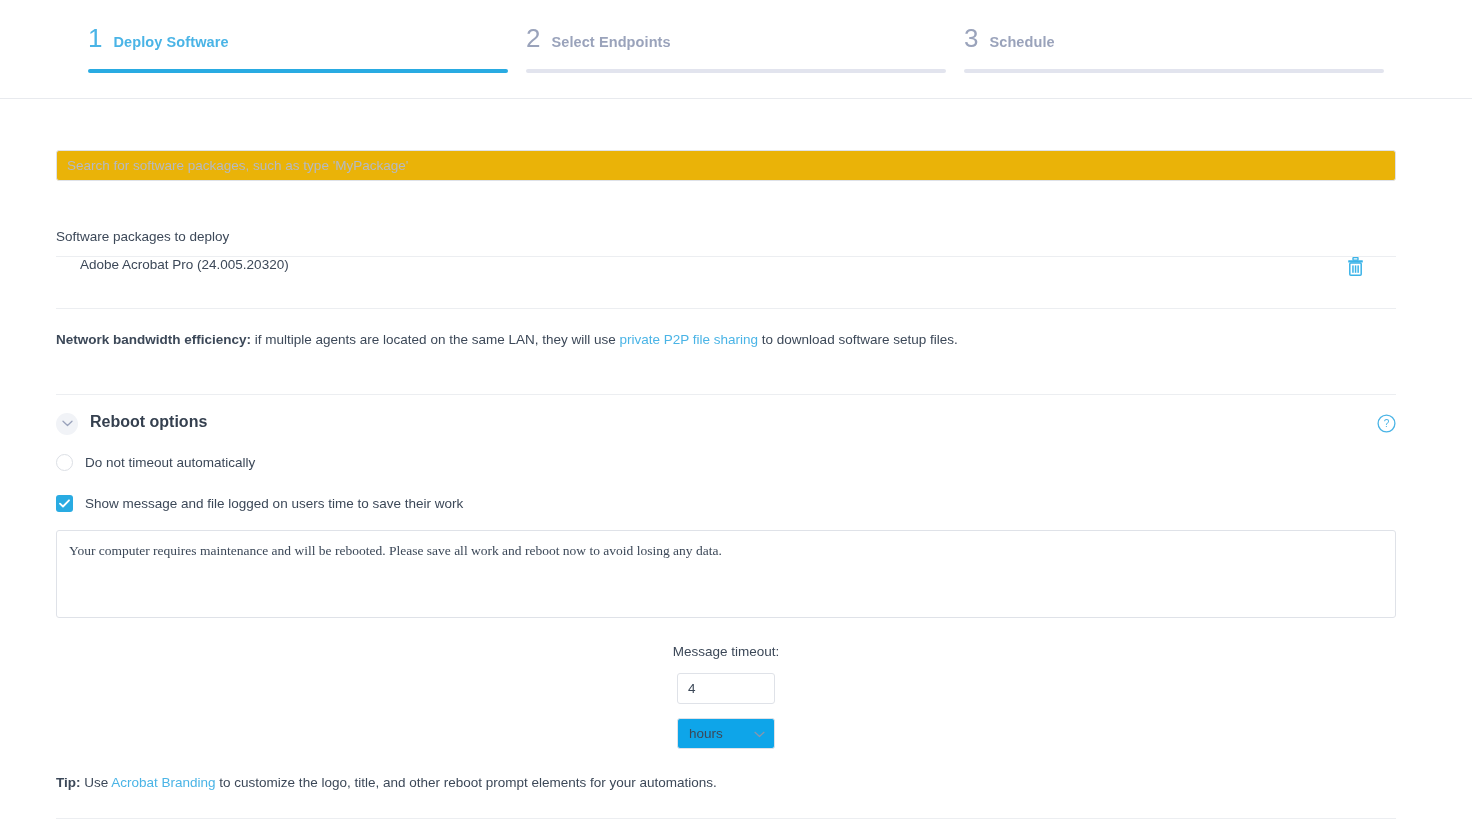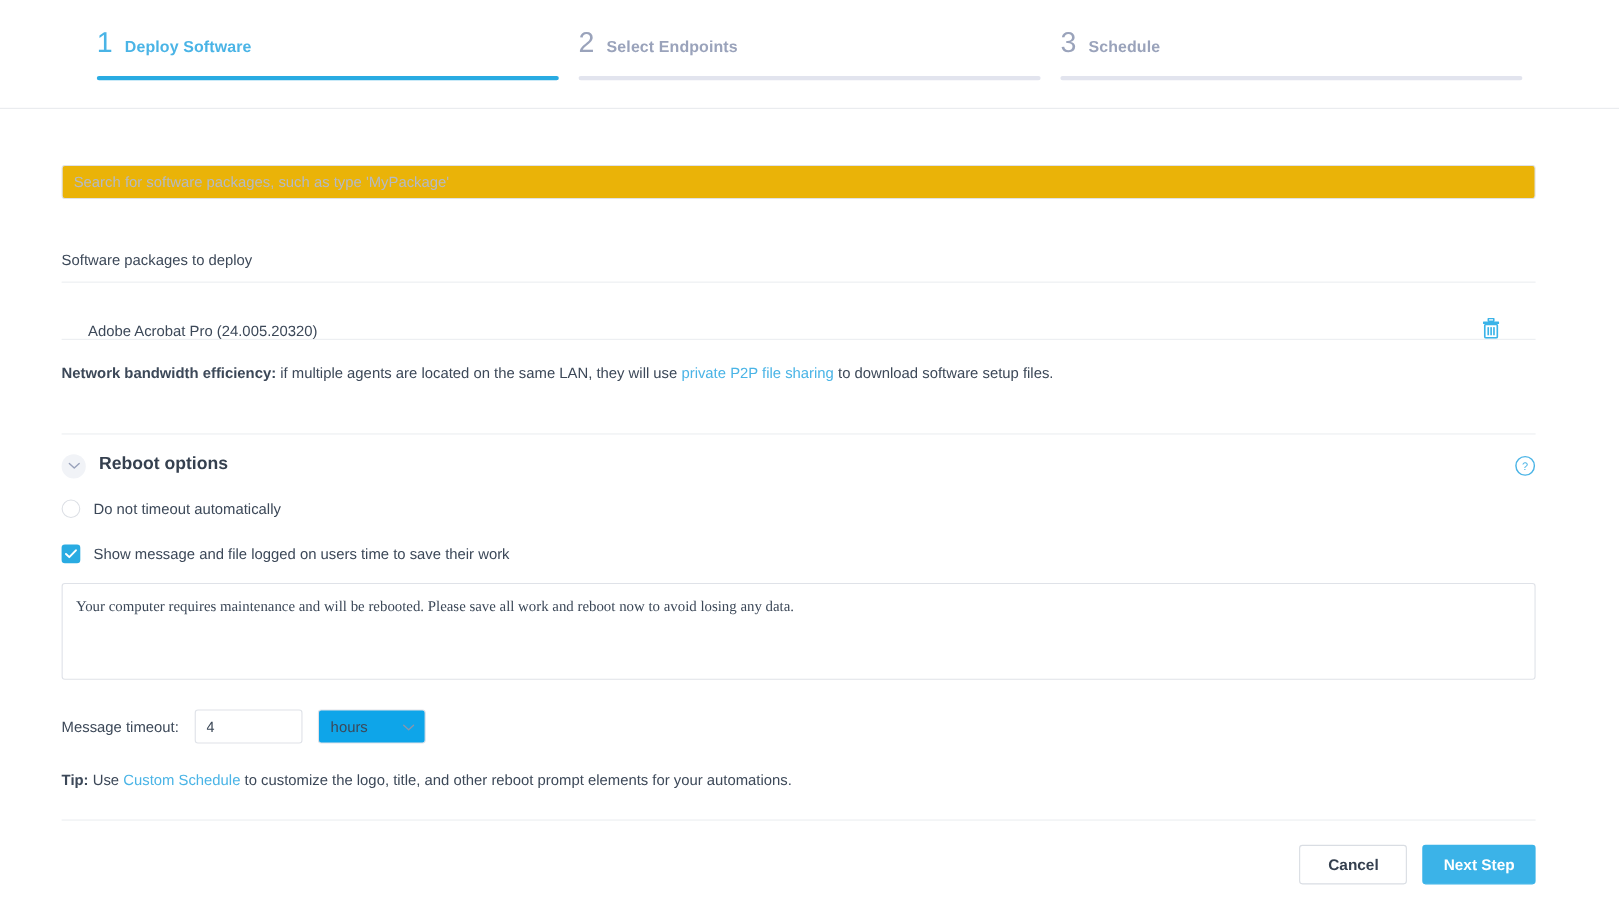--- a/index.html
+++ b/index.html
@@ -82,21 +82,21 @@
   .section-label {
     font-size: 13.5px;
     color: #3c4858;
     margin-top: 48px;
     margin-bottom: 12px;
   }
 
   .pkg-list { border-top: 1px solid #eceef1; }
   .pkg-row {
     display: flex;
-    align-items: flex-end;
+    align-items: flex-start;
     justify-content: space-between;
     height: 52px;
     border-bottom: 1px solid #eceef1;
     padding: 0 32px 0 24px;
     gap: 16px;
   }
   .pkg-name { font-size: 13.5px; color: #3c4858; }
   .trash { line-height: 0; cursor: pointer; }
 
   .bandwidth {
@@ -185,20 +185,21 @@
     resize: none;
     outline: none;
     background: #fff;
   }
 
   .timeout-row {
     display: flex;
     align-items: center;
     gap: 14px;
     margin-top: 22px;
+    flex-direction: column;
   }
   .timeout-label { font-size: 13.5px; color: #3c4858; }
   .num-input {
     width: 98px; height: 31px;
     border: 1px solid #dfe2e8;
     border-radius: 3px;
     padding: 0 10px;
     font-size: 13.5px;
     color: #3c4858;
     font-family: "Liberation Sans", sans-serif;
@@ -364,21 +365,21 @@
         <span>hours</span>
         <span>
           <svg width="11" height="7" viewBox="0 0 11 7">
             <path d="M1 1.3 L5.5 5.5 L10 1.3" fill="none" stroke="#8b96ab" stroke-width="1.2" stroke-linecap="round" stroke-linejoin="round"></path>
           </svg>
         </span>
       </span>
     </div>
 
     <div class="tip">
-      <b>Tip:</b><span> Use </span><a class="link">Custom Schedule</a><span> to customize the logo, title, and other reboot prompt elements for your automations.</span>
+      <b>Tip:</b><span> Use </span><a class="link">Acrobat Branding</a><span> to customize the logo, title, and other reboot prompt elements for your automations.</span>
     </div>
 
     <div class="footer-divider"></div>
 
     <div class="footer">
       <button class="btn btn-cancel">Cancel</button>
       <button class="btn btn-next">Next Step</button>
     </div>
 
   </div>

